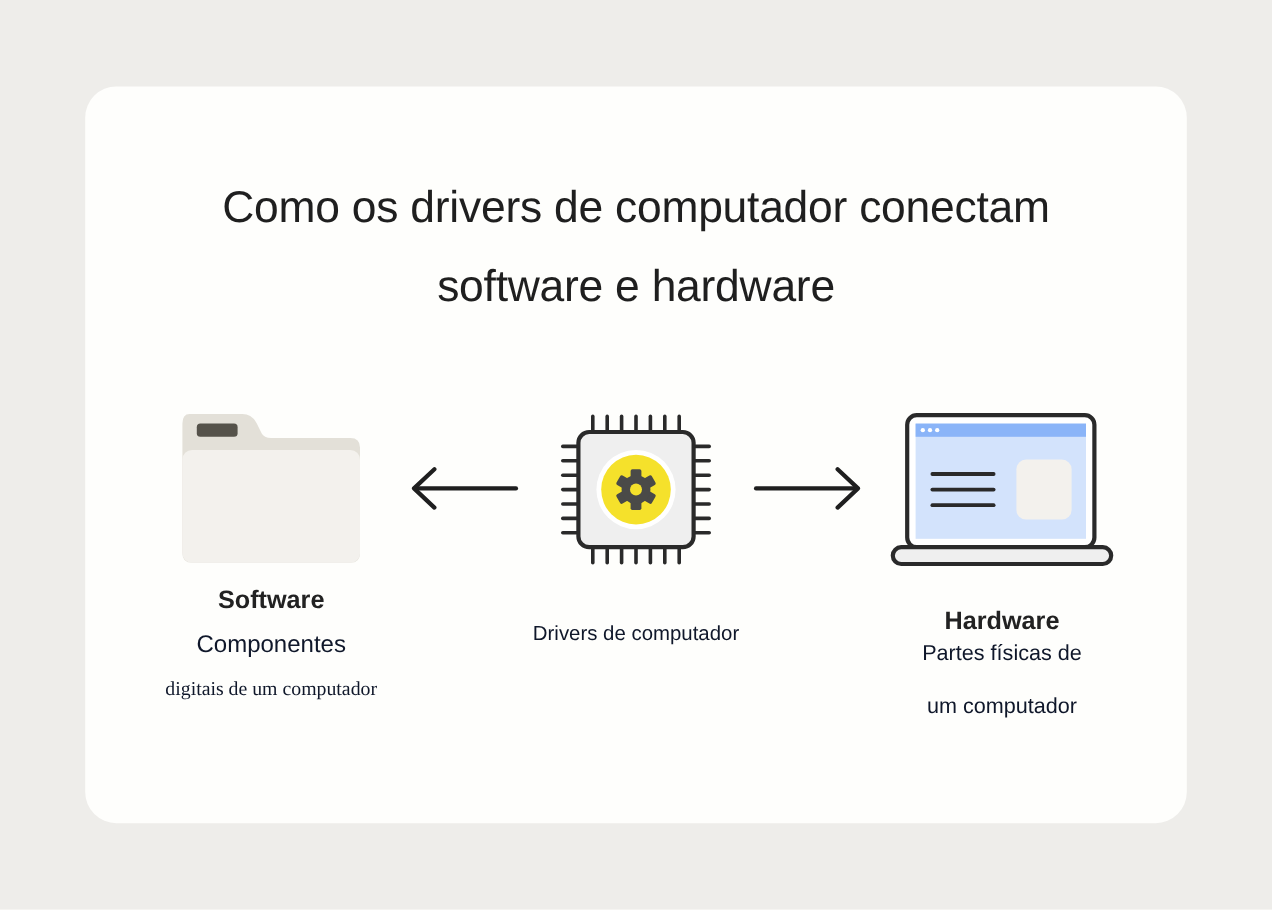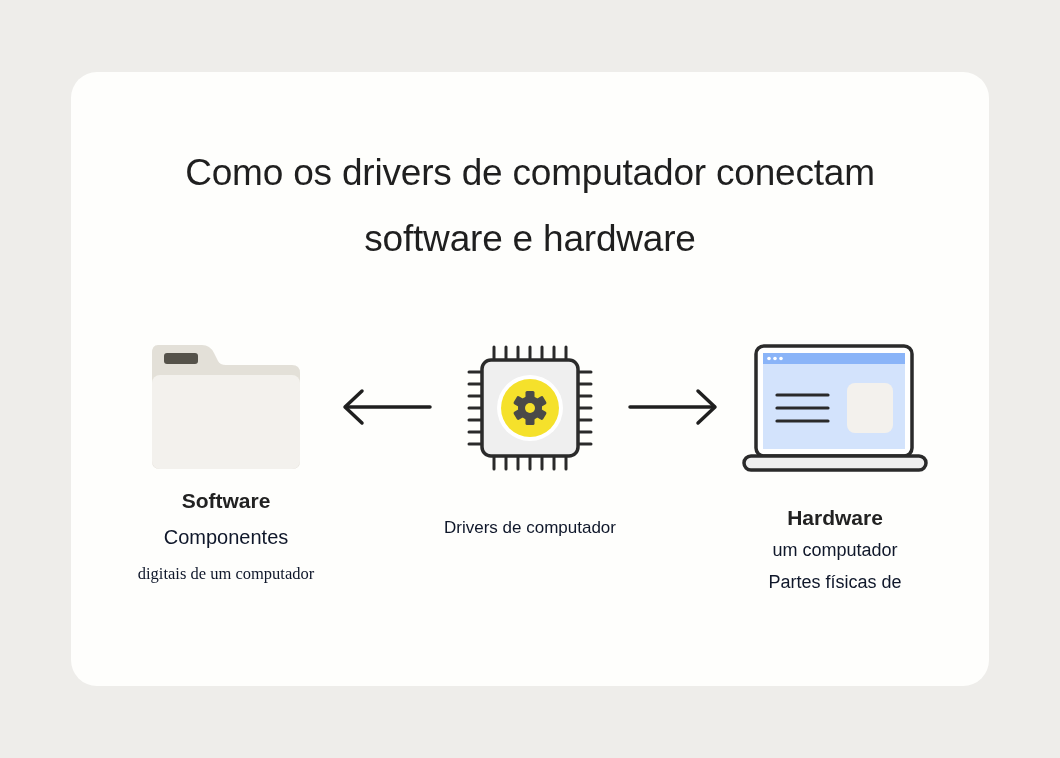--- a/index.html
+++ b/index.html
@@ -172,15 +172,15 @@
   <span class="text t1">Componentes</span>
   <span class="text t2">digitais de um computador</span>
 </div>
 
 <div class="caption cap-drivers">
   <span class="text">Drivers de computador</span>
 </div>
 
 <div class="caption cap-hardware">
   <span class="heading">Hardware</span>
+  <span class="text t1">Partes físicas de</span>
   <span class="text">um computador</span>
-  <span class="text t1">Partes físicas de</span>
 </div>
 
 </body></html>

